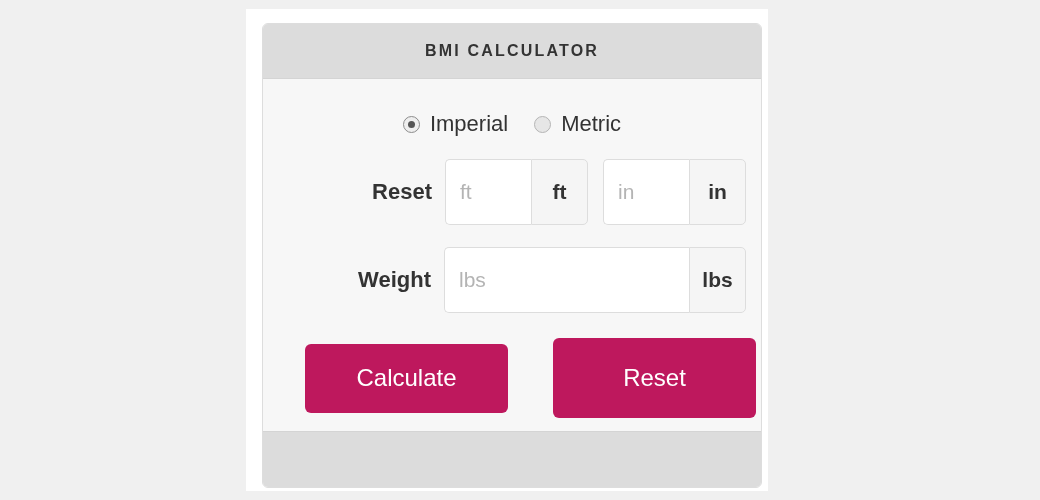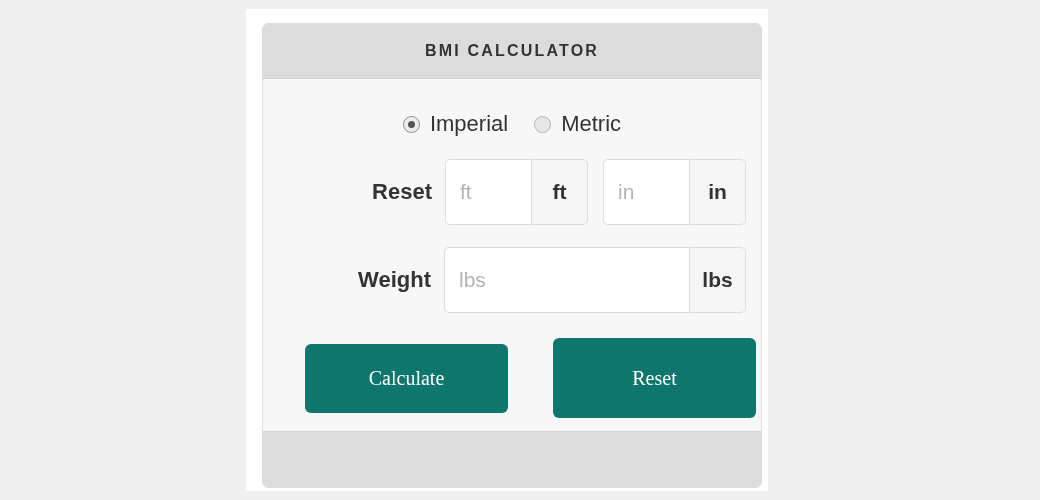--- a/index.html
+++ b/index.html
@@ -192,24 +192,24 @@
   .button-row {
     display: flex;
     align-items: center;
     margin-top: 25px;
     padding-left: 42px;
     gap: 45px;
   }
   .btn {
     border: none;
     border-radius: 6px;
-    background: #0f766e;
+    background: #be185d;
     color: #ffffff;
-    font-size: 20px;
-    font-family: Liberation Serif, serif;
+    font-size: 24px;
+    font-family: Liberation Sans, sans-serif;
     cursor: pointer;
     padding: 0;
     outline: none;
   }
   .btn-calculate {
     width: 203px;
     height: 69px;
   }
   .btn-reset {
     width: 203px;

